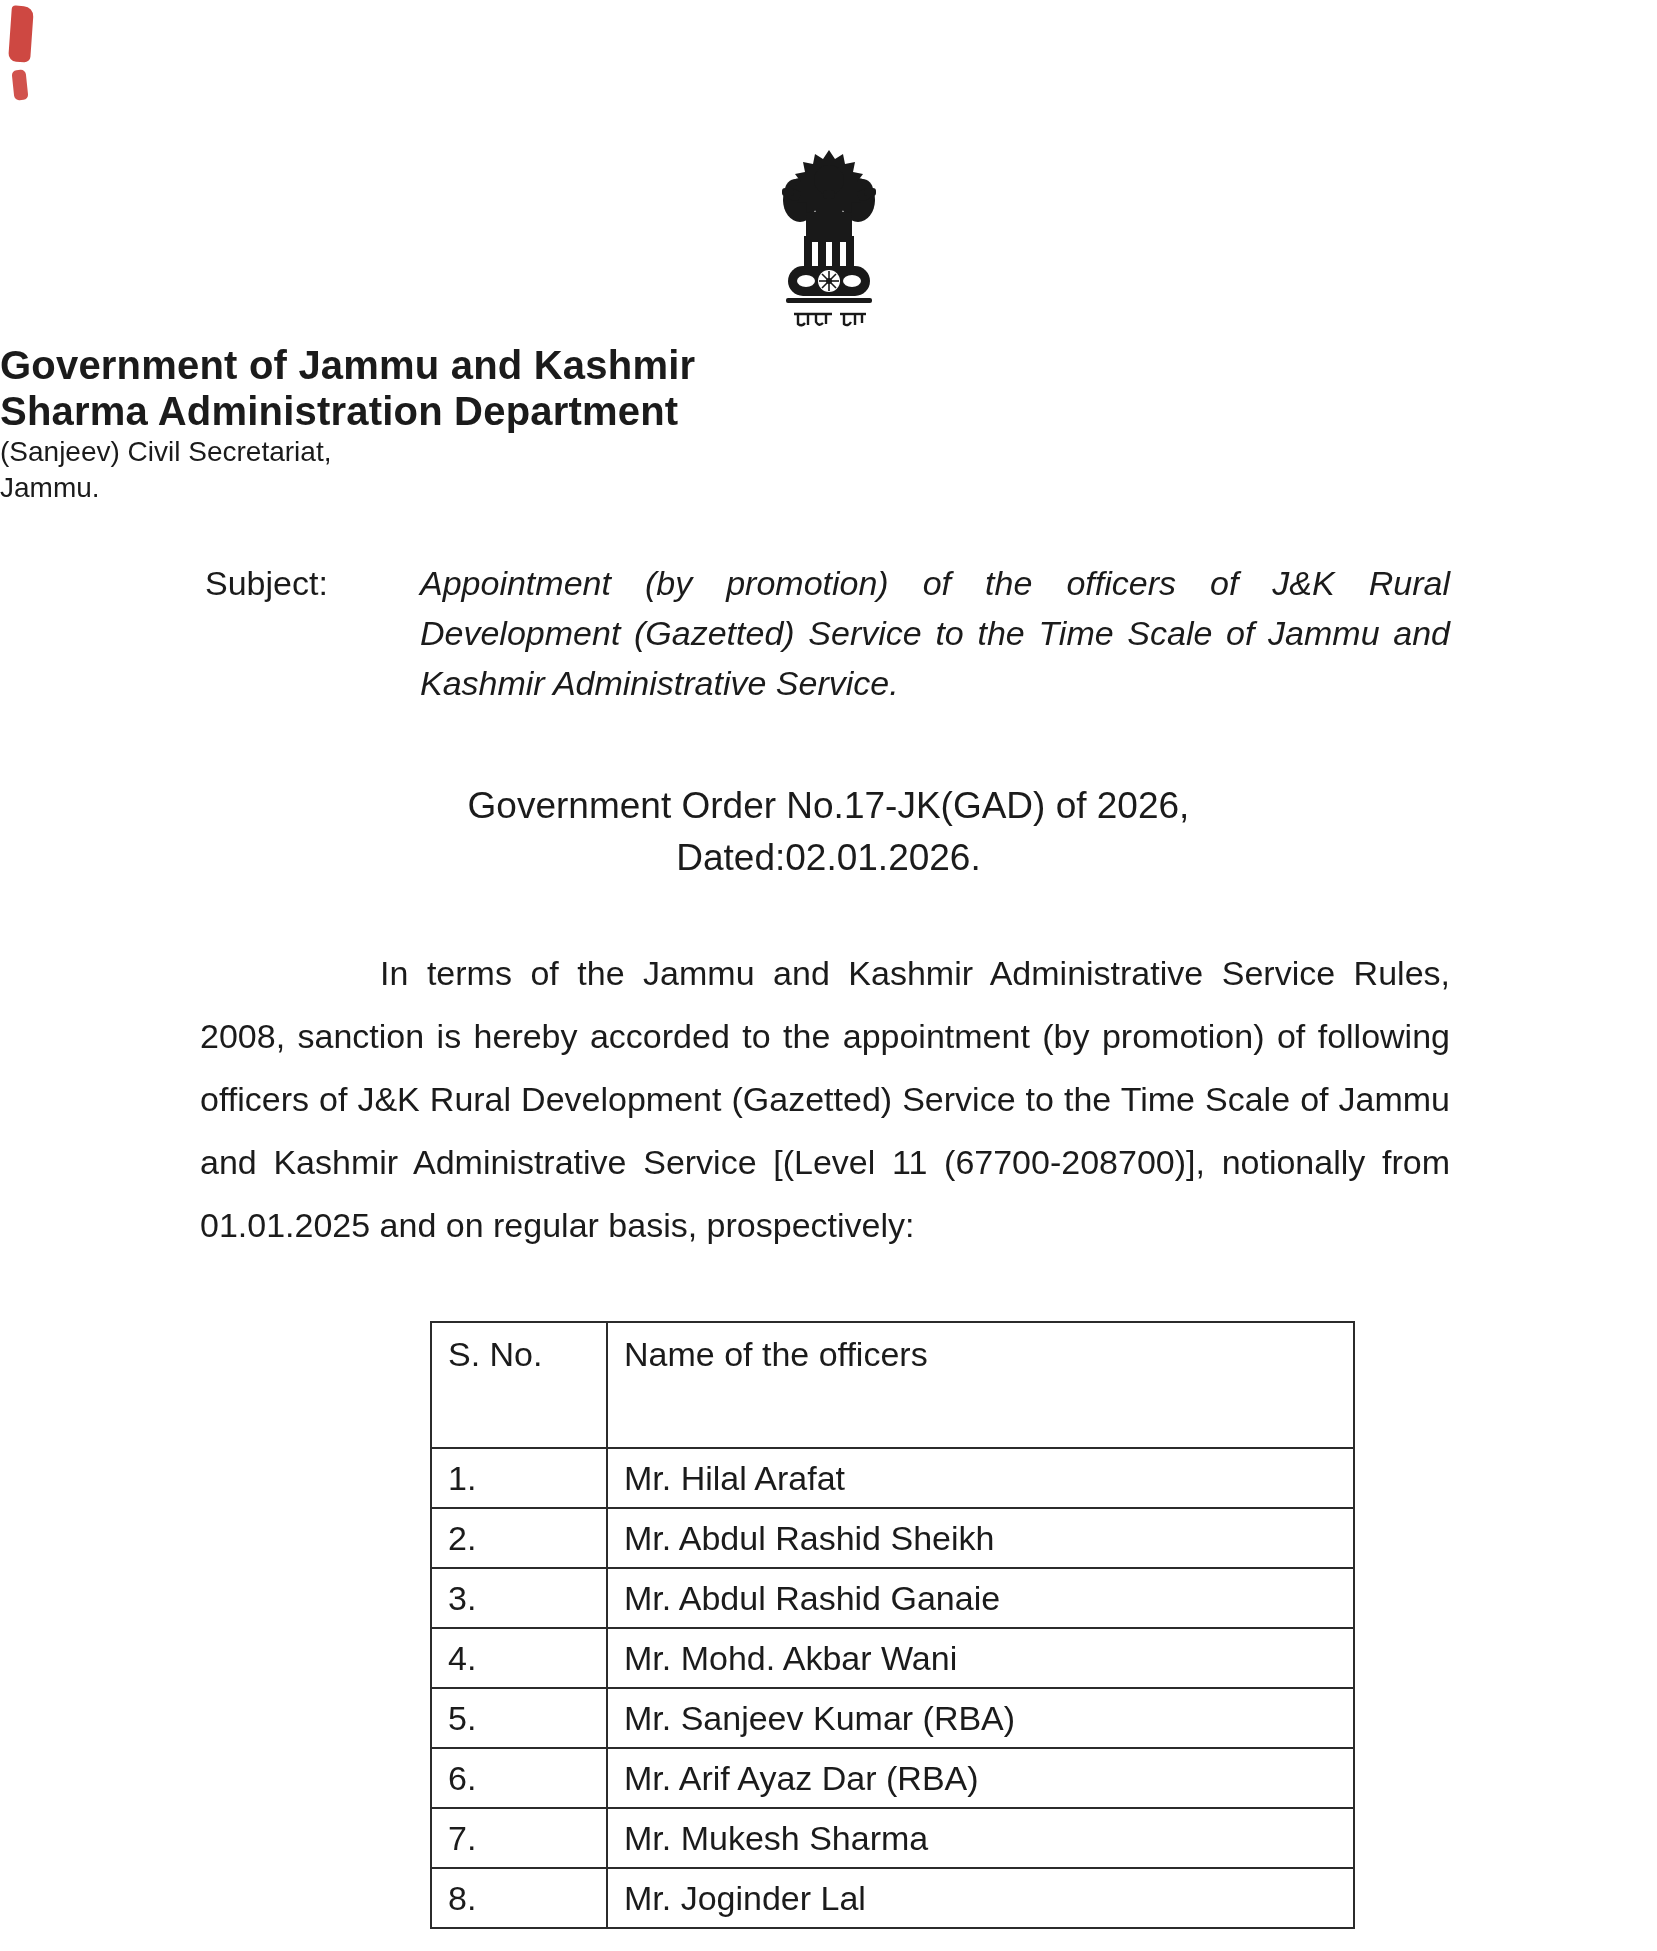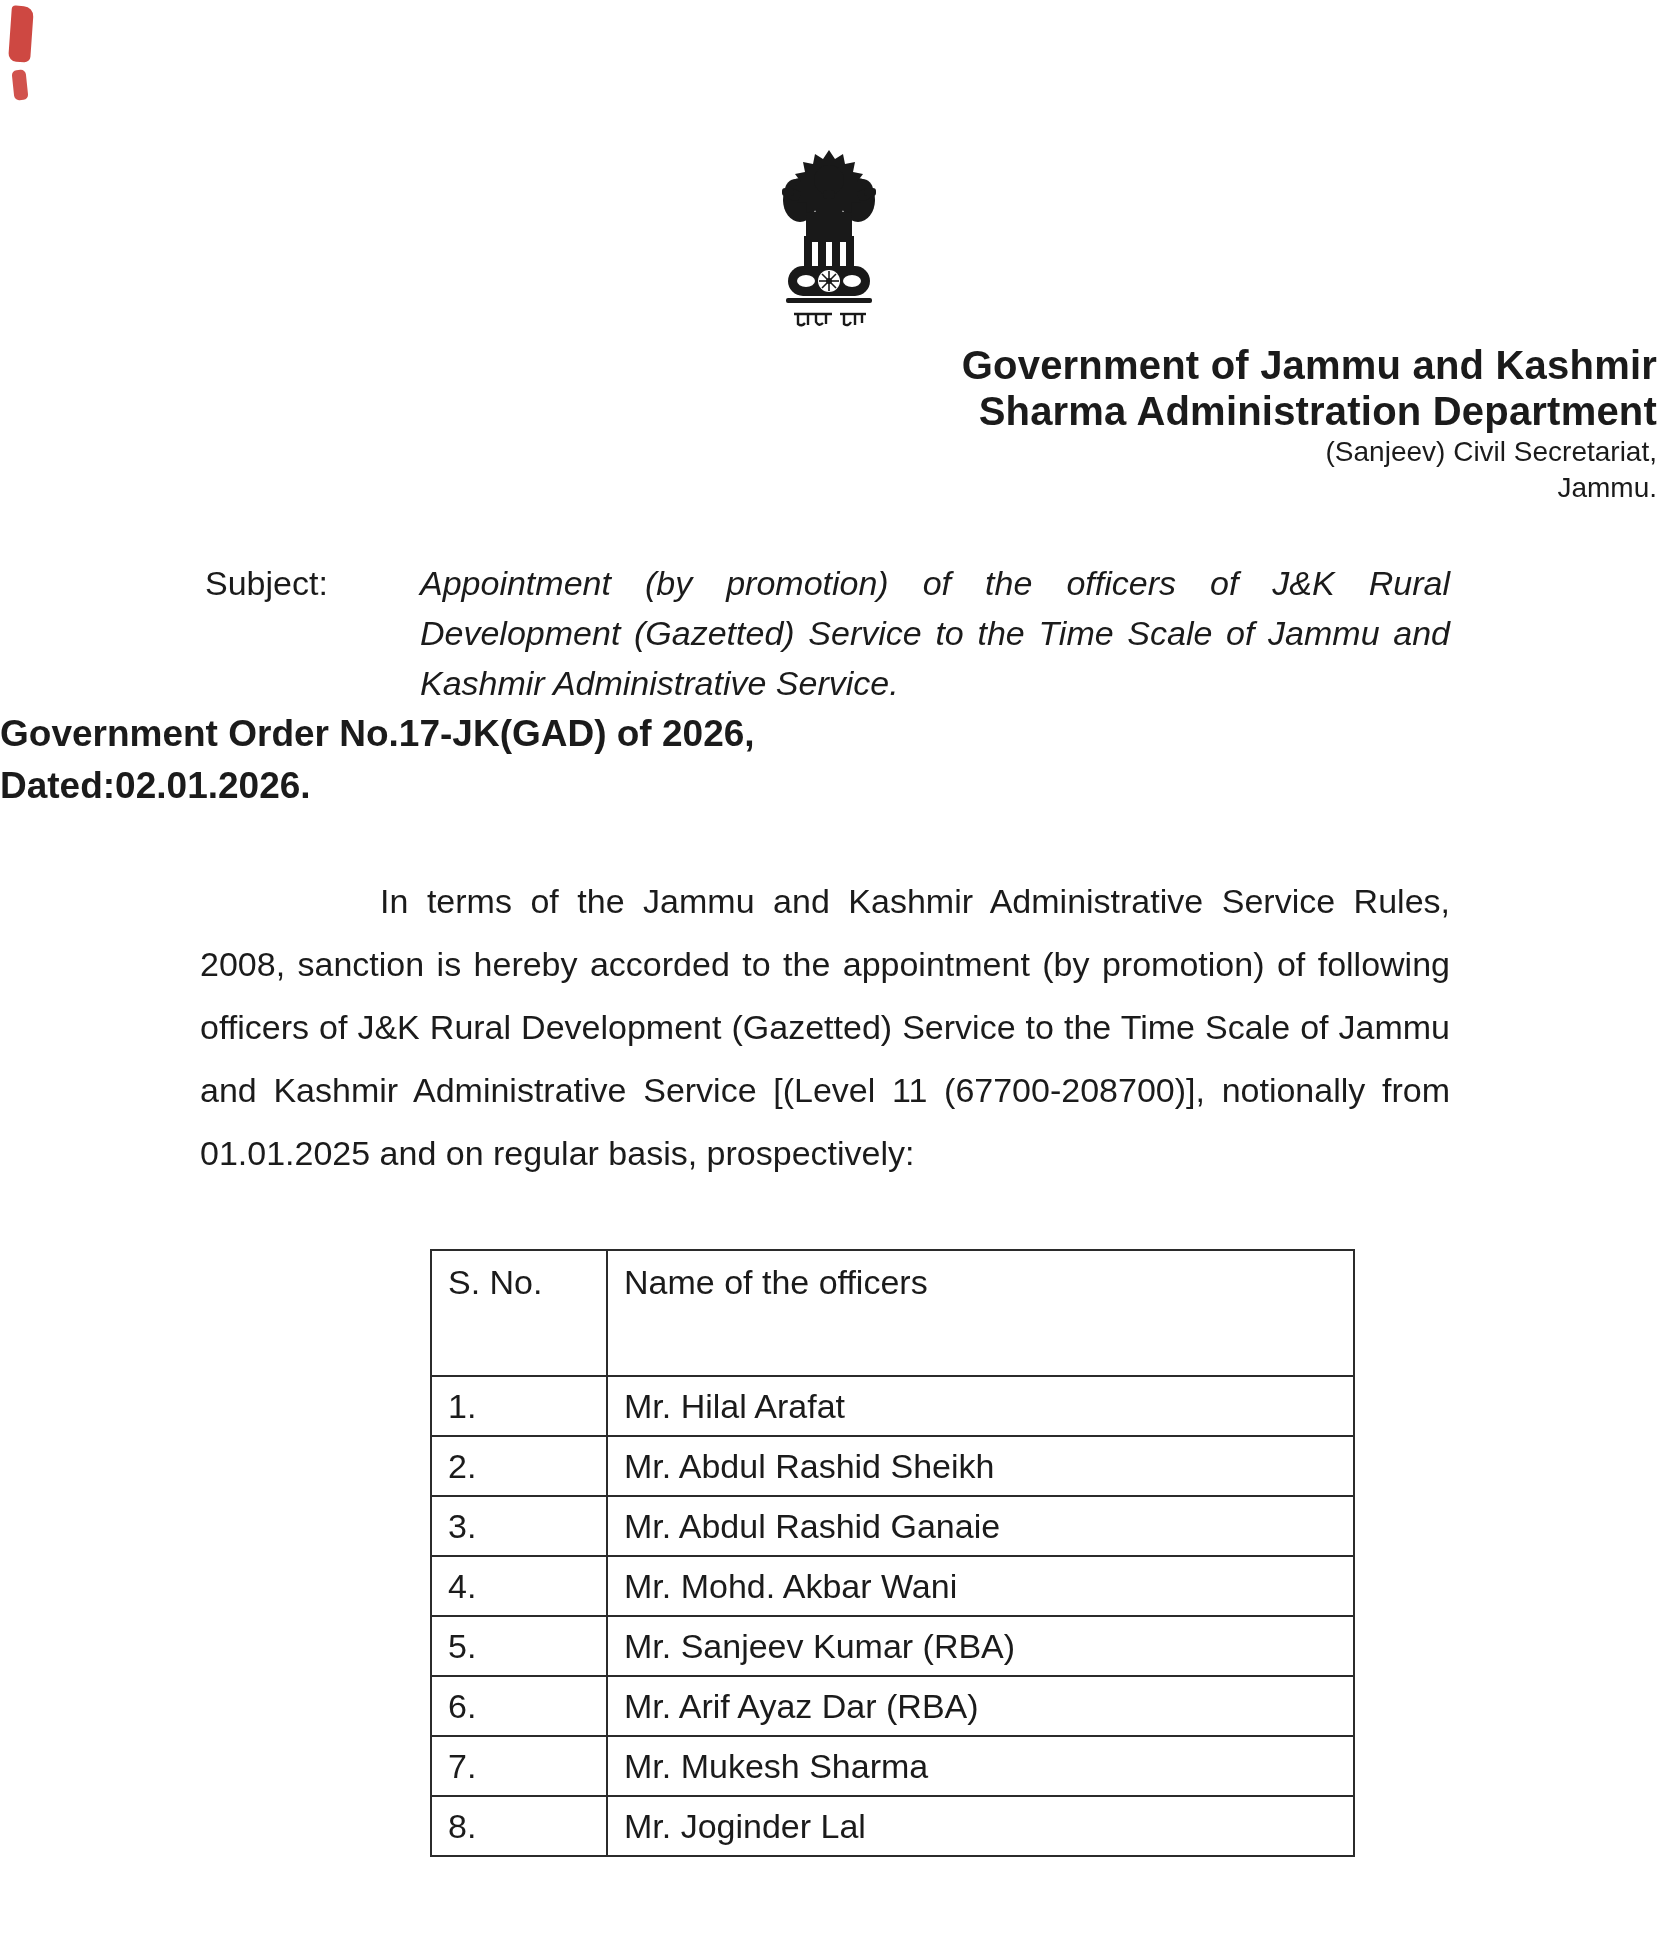--- a/index.html
+++ b/index.html
@@ -20,21 +20,21 @@
   }
   .red-mark-2{
     position:absolute;left:13px;top:70px;width:14px;height:30px;
     background:#c9342e;opacity:.85;border-radius:5px;
     transform:rotate(-6deg);
   }
   .emblem-wrap{
     width:150px;margin:138px auto 0 auto;text-align:center;
   }
   .hdr{
-    text-align:right;
+    text-align:left;
   }
   .hdr-line1,.hdr-line2{
     font-weight:bold;font-size:40px;line-height:46px;letter-spacing:.2px;
   }
   .hdr-line3,.hdr-line4{
     font-size:28px;line-height:36px;
   }
   .subject-row{
     display:flex;
     margin:52px 165px 0 205px;
@@ -43,21 +43,23 @@
     width:215px;flex:0 0 215px;
     font-size:34px;line-height:50px;
   }
   .subject-text{
     width:1030px;flex:0 0 1030px;
     font-size:34px;line-height:50px;
     text-align:justify;
     font-style:italic;
   }
   .order-heading{
-    font-weight:bold;
+    text-align:center;
+    margin-top:72px;
+    font-weight:normal;
     font-size:37px;line-height:52px;
   }
   .body-para{
     margin:58px 0 0 200px;
     width:1250px;
     font-size:34px;
     line-height:63px;
     text-align:justify;
     text-indent:180px;
   }

